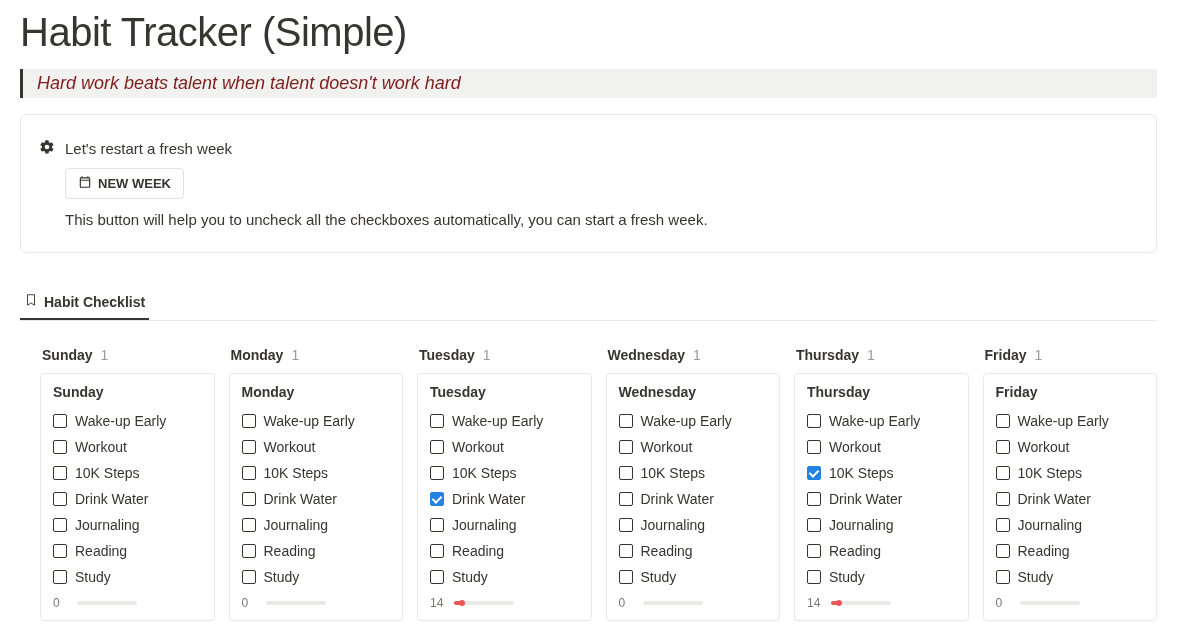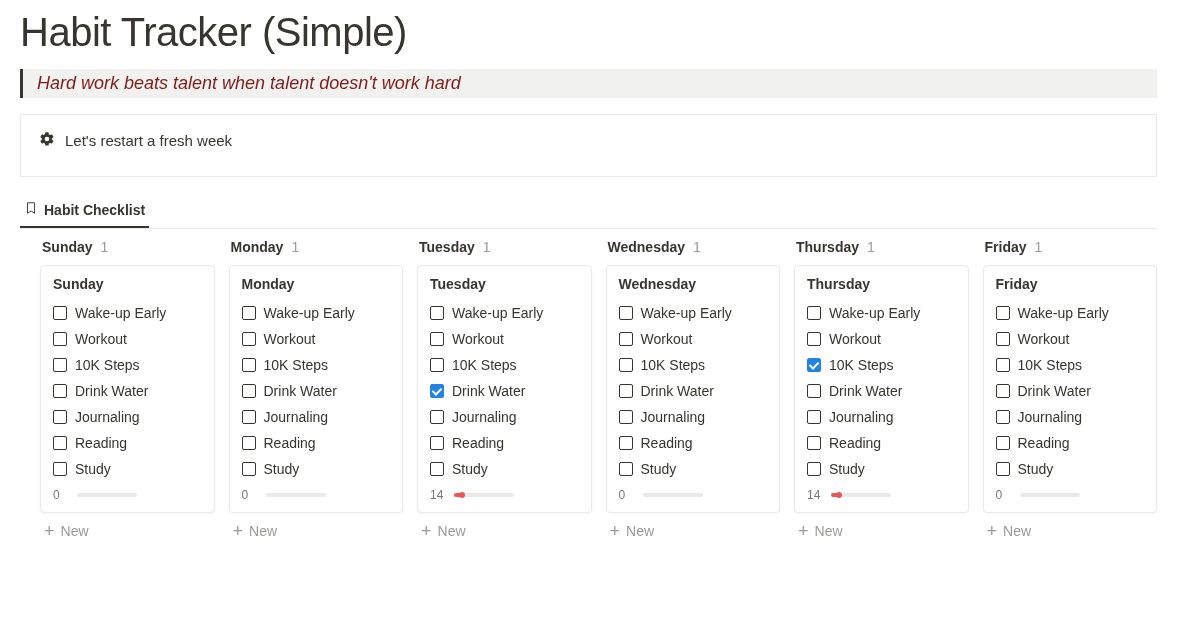--- a/index.html
+++ b/index.html
@@ -21,36 +21,36 @@
     background: #f1f1ef;
     border-left: 3px solid #37352f;
     padding: 4px 14px;
     font-style: italic;
     font-size: 18px;
     color: #7f1d1d;
     margin-bottom: 16px;
   }
   .callout {
     border: 1px solid #e9e9e7;
-    border-radius: 0;
-    padding: 16px 18px;
-    margin-bottom: 18px;
+    border-radius: 6px;
+    padding: 24px 18px;
+    margin-bottom: 34px;
   }
   .callout-top { display:flex; align-items:center; gap:10px; font-size:15px; margin-bottom:10px; }
   .gear-icon svg { width:16px; height:16px; fill:#37352f; }
   .btn {
     display:inline-flex; align-items:center; gap:6px;
     border:1px solid #e3e2e0; border-radius:4px;
     padding:6px 12px; font-size:13px; font-weight:600;
     color:#37352f; background:#fff; cursor:pointer;
     margin-left: 26px;
   }
   .cal-icon svg { width:14px; height:14px; fill:#37352f; }
   .callout-desc { font-size:15px; color:#37352f; margin-top:12px; margin-left:26px;}
-  .tabs { border-bottom:1px solid #e9e9e7; display:flex; margin-bottom:4px; }
+  .tabs { border-bottom:1px solid #e9e9e7; display:flex; margin-bottom:20px; }
   .tab {
     display:flex; align-items:center; gap:6px;
     padding:6px 4px 8px 4px; font-size:14px; font-weight:600;
     border-bottom:2px solid #37352f; cursor:pointer;
   }
   .bookmark-icon svg { width:14px; height:14px; fill:none; stroke:#37352f; stroke-width:1.6; }
   .board { display:flex; gap:14px; align-items:flex-start;margin-left:20px; }
   .col { flex:1; min-width:0; }
   .col-header { display:flex; align-items:center; gap:8px; padding:6px 2px; }
   .col-title { font-weight:600; font-size:14px; }
@@ -91,20 +91,29 @@
 
 <div class="callout">
   <div class="callout-top">
     <span class="gear-icon">
       <svg viewBox="0 0 24 24">
           <path d="M19.4 13a7.5 7.5 0 0 0 .1-1 7.5 7.5 0 0 0-.1-1l2.1-1.6a.5.5 0 0 0 .1-.6l-2-3.5a.5.5 0 0 0-.6-.2l-2.5 1a7.6 7.6 0 0 0-1.7-1l-.4-2.6A.5.5 0 0 0 13.9 2h-4a.5.5 0 0 0-.5.4L9 5a7.6 7.6 0 0 0-1.7 1l-2.5-1a.5.5 0 0 0-.6.2l-2 3.5a.5.5 0 0 0 .1.6L4.4 11a7.5 7.5 0 0 0-.1 1 7.5 7.5 0 0 0 .1 1l-2.1 1.6a.5.5 0 0 0-.1.6l2 3.5a.5.5 0 0 0 .6.2l2.5-1a7.6 7.6 0 0 0 1.7 1l.4 2.6a.5.5 0 0 0 .5.4h4a.5.5 0 0 0 .5-.4l.4-2.6a7.6 7.6 0 0 0 1.7-1l2.5 1a.5.5 0 0 0 .6-.2l2-3.5a.5.5 0 0 0-.1-.6ZM12 15.5A3.5 3.5 0 1 1 15.5 12 3.5 3.5 0 0 1 12 15.5Z"></path>
         </svg>
     </span>
     <span>Let's restart a fresh week</span>
   </div>
+  <button class="btn">
+    <span class="cal-icon">
+      <svg viewBox="0 0 24 24">
+          <path d="M19 4h-1V2h-2v2H8V2H6v2H5a2 2 0 0 0-2 2v14a2 2 0 0 0 2 2h14a2 2 0 0 0 2-2V6a2 2 0 0 0-2-2Zm0 16H5V10h14Zm0-12H5V6h14Z"></path>
+        </svg>
+    </span>
+    <span>NEW WEEK</span>
+  </button>
+  <div class="callout-desc">This button will help you to uncheck all the checkboxes automatically, you can start a fresh week.</div>
 </div>
 
 <div class="tabs">
   <div class="tab">
     <span class="bookmark-icon">
       <svg viewBox="0 0 24 24">
           <path d="M6 3h12v18l-6-4-6 4V3z"></path>
         </svg>
     </span>
     <span>Habit Checklist</span>

